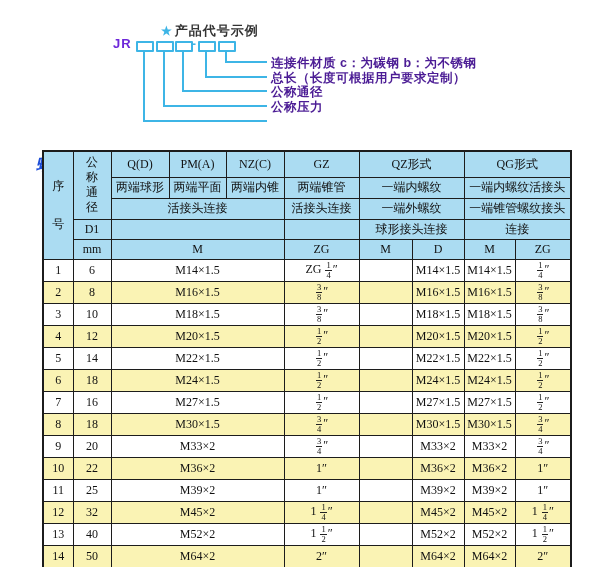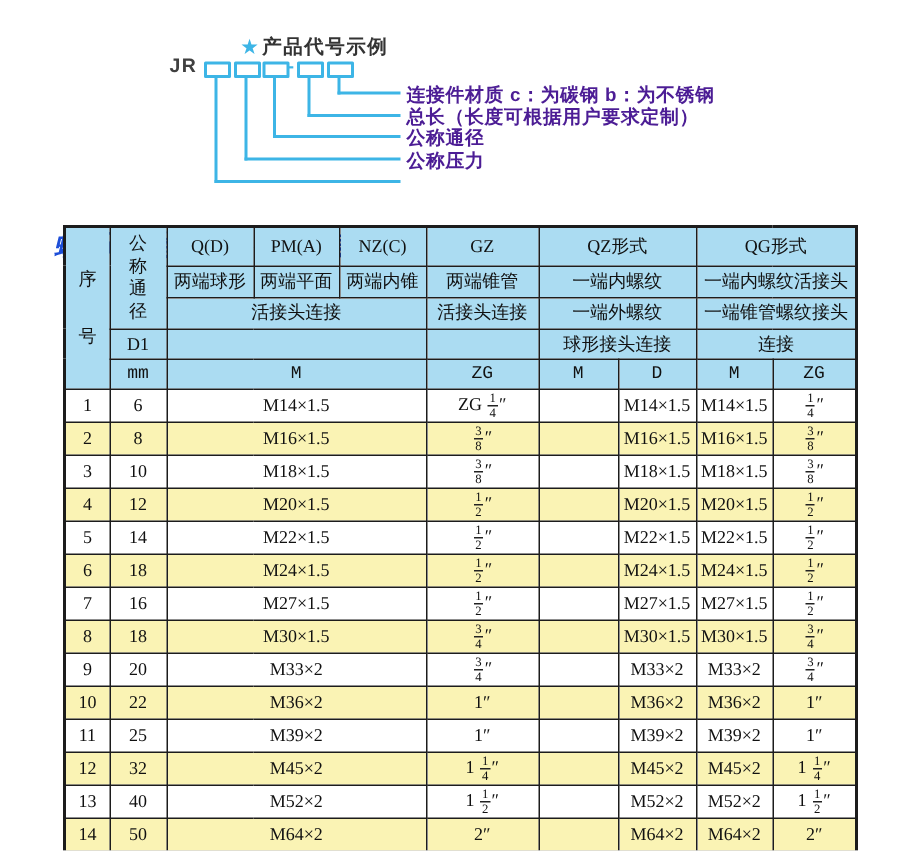--- a/index.html
+++ b/index.html
@@ -9,21 +9,21 @@
     --border:#1c1c1c;
   }
   html,body{margin:0;padding:0;background:#fff;}
   .page{
     position:relative;width:600px;height:567px;background:#ffffff;overflow:hidden;
     font-family:"Liberation Sans",sans-serif;color:#222;
   }
   
   .diag-heading{position:absolute;left:117px;top:22px;font-size:13px;font-weight:bold;color:#333;letter-spacing:1px;margin-left:44px;}
   .diag-heading .star{color:var(--accent);margin-right:2px;font-size:12px;}
-  .diag-code{position:absolute;left:113px;top:36px;font-size:13px;font-weight:bold;color:#404040;letter-spacing:1px;}
+  .diag-code{position:absolute;left:113px;top:36px;font-size:13px;font-weight:bold;color:#6d28d9;letter-spacing:1px;}
   .pbox{position:absolute;top:41px;width:14px;height:7px;border:2px solid var(--accent);border-radius:1px;background:#fff;}
   .pbox.b1{left:136px}.pbox.b2{left:156px}.pbox.b3{left:175px}.pbox.b4{left:198px}.pbox.b5{left:218px}
   .pdash{position:absolute;left:192px;top:41px;width:6px;height:7px;font-weight:bold;color:var(--accent);font-size:12px;line-height:7px;}
   .vline{position:absolute;width:2px;background:var(--accent);}
   .hline{position:absolute;height:2px;background:var(--accent);}
   .diag-label{position:absolute;left:271px;font-size:12.5px;font-weight:bold;color:#4c1d95;white-space:nowrap;letter-spacing:0.5px;}
   
   .table-title{
     position:absolute;left:36px;top:123px;font-size:19px;font-weight:bold;font-style:italic;
     font-family:"DejaVu Serif","Liberation Serif",serif;color:#1d4ed8;letter-spacing:3px;margin-top:28px;
@@ -34,21 +34,21 @@
     font-family:"Liberation Serif",serif;font-size:12px;color:#111;
   }
   table.ref{border:2px solid var(--border);}
   table.ref th,table.ref td{
     border:1px solid var(--border);text-align:center;vertical-align:middle;
     padding:0 1px;overflow:hidden;
   }
   table.ref th{background:var(--header-bg);font-weight:normal;font-size:12px;}
   table.ref td{background:#fff;height:21px;}
   tr.alt td{background:var(--row-alt-bg);}
-  .hr1{height:26px;}.hr2{height:21px;margin-left:40px;}.hr3{height:21px;}.hr4{height:20px;}.hr5{height:20px;font-family:Liberation Mono, monospace;}
+  .hr1{height:26px;}.hr2{height:21px;margin-left:40px;}.hr3{height:21px;}.hr4{height:20px;}.hr5{height:20px;}
   th.vert{white-space:pre-line;font-size:12px;}
   th.vert-serial{line-height:38px;}
   th.vert-dn{line-height:15px;}
   .frac{display:inline-flex;flex-direction:column;vertical-align:middle;
         font-size:8.5px;line-height:9px;font-family:"Liberation Serif",serif;margin:0 1px;}
   .frac .num{border-bottom:1px solid #222;padding:0 1px;}
   .frac .den{padding:0 1px;}
 </style>
 </head>
 <body>

